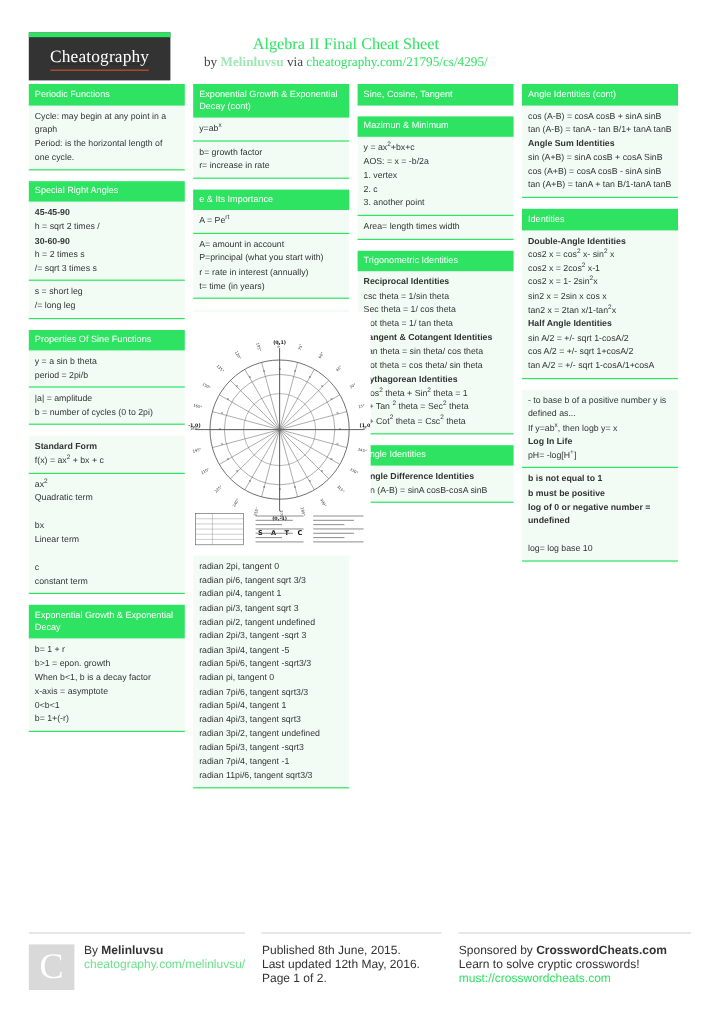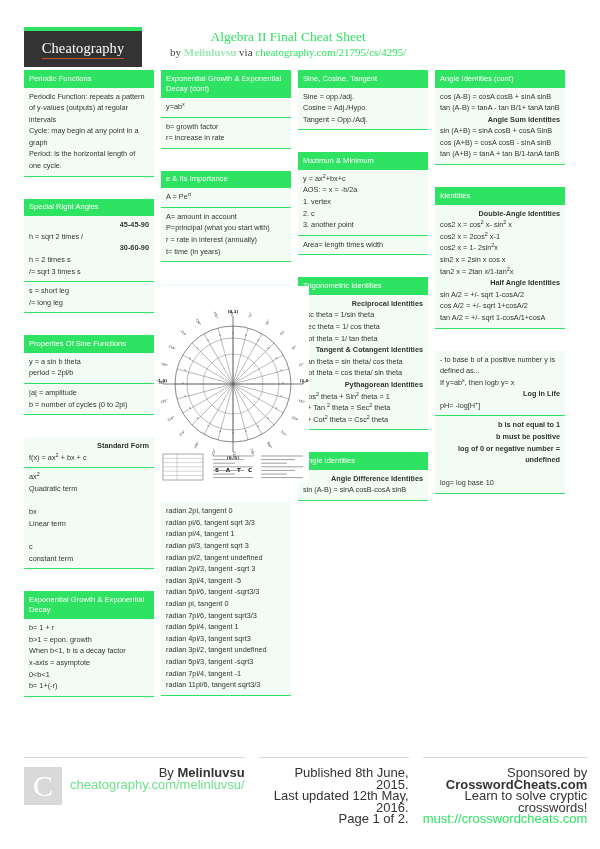--- a/index.html
+++ b/index.html
@@ -36,51 +36,51 @@
     line-height: 14px; color: #444; margin-top: 1px;
   }
   .byline .author { font-weight: bold; color: #9fe7b4; }
   .byline a { color: #2fe362; text-decoration: none; }
 
   
   .columns { display: flex; gap: 7px; margin-top: 8px; align-items: flex-start; }
   .col { width: 130px; flex: 0 0 130px; position: relative; }
 
   
-  .card { margin-bottom: 22px; background: #f2fcf5; position: relative; }
+  .card { margin-bottom: 9px; background: #f2fcf5; position: relative; }
   .card-head {
     background: #2fe362; color: #ffffff;
     font-size: 7.6px; line-height: 10.5px; font-weight: 400;
     padding: 3.5px 5px;
   }
   .grp { border-bottom: 1.6px solid #2fe362; padding: 3px 5px 4px 5px; }
   .grp:last-child { border-bottom: 1.6px solid #2fe362; }
   .row { font-size: 7.3px; line-height: 11.6px; color: #333; white-space: normal; }
-  .row.b { font-weight: bold; text-align: right; }
+  .row.b { font-weight: bold; }
   sup { font-size: 5.4px; vertical-align: super; line-height: 0; }
   .uc-wrap {
     position: relative; width: 152px; height: 196px;
     margin-left: -4px; overflow: visible; z-index: 5;
   }
   .uc-svg { position: absolute; top: 2px; left: 0; }
 
   
   .footer {
     position: absolute; left: 24px; right: 24px; bottom: 24px;
     display: flex; gap: 14px;
   }
   .fcol { flex: 1 1 0; border-top: 1px solid #d8d8d8; padding-top: 9px; display: flex; }
   .fcol.c1 { flex: 0 0 168px; }
   .fcol.c2 { flex: 0 0 150px; }
   .avatar {
     width: 38px; height: 38px; background: #d9d9d9; color: #ffffff;
     font-family: "Liberation Serif", serif; font-size: 30px; line-height: 38px;
     text-align: center; flex: 0 0 38px; margin-right: 8px;
   }
-  .ftext { font-size: 13px; line-height: 11.6px; color: #333; text-align: right; }
+  .ftext { font-size: 10px; line-height: 11.6px; color: #333; }
   .ftext .b { font-weight: bold; }
   .ftext a { color: #6ee08d; text-decoration: none; }
   .ftext a.green { color: #2fe362; }
 </style>
 </head>
 <body>
 
 <div class="page">
 
   <div class="header">
@@ -93,21 +93,20 @@
         <span>by </span><span class="author">Melinluvsu</span><span> via </span><a href="#">cheatography.com/21795/cs/4295/</a>
       </div>
     </div>
   </div>
 
   <div class="columns" id="columns">
       <div class="col">
         <div class="card">
           <div class="card-head">Periodic Functions</div>
           <div class="grp">
-            <div class="row">Periodic Function: repeats a pattern of y-values (outputs) at regular intervals</div>
             <div class="row">Cycle: may begin at any point in a graph</div>
             <div class="row">Period: is the horizontal length of one cycle.</div>
           </div>
         </div>
         <div class="card">
           <div class="card-head">Special Right Angles</div>
           <div class="grp">
             <div class="row b">45-45-90</div>
             <div class="row">h = sqrt 2 times /</div>
             <div class="row b">30-60-90</div>
@@ -311,25 +310,20 @@
             <div class="row">radian 3pi/2, tangent undefined</div>
             <div class="row">radian 5pi/3, tangent -sqrt3</div>
             <div class="row">radian 7pi/4, tangent -1</div>
             <div class="row">radian 11pi/6, tangent sqrt3/3</div>
           </div>
         </div>
       </div>
       <div class="col">
         <div class="card">
           <div class="card-head">Sine, Cosine, Tangent</div>
-          <div class="grp">
-            <div class="row">Sine = opp./adj.</div>
-            <div class="row">Cosine = Adj./Hypo.</div>
-            <div class="row">Tangent = Opp./Adj.</div>
-          </div>
         </div>
         <div class="card">
           <div class="card-head">Mazimun &amp; Minimum</div>
           <div class="grp">
             <div class="row">y = ax<sup>2</sup>+bx+c</div>
             <div class="row">AOS: = x = -b/2a</div>
             <div class="row">1. vertex</div>
             <div class="row">2. c</div>
             <div class="row">3. another point</div>
           </div>

